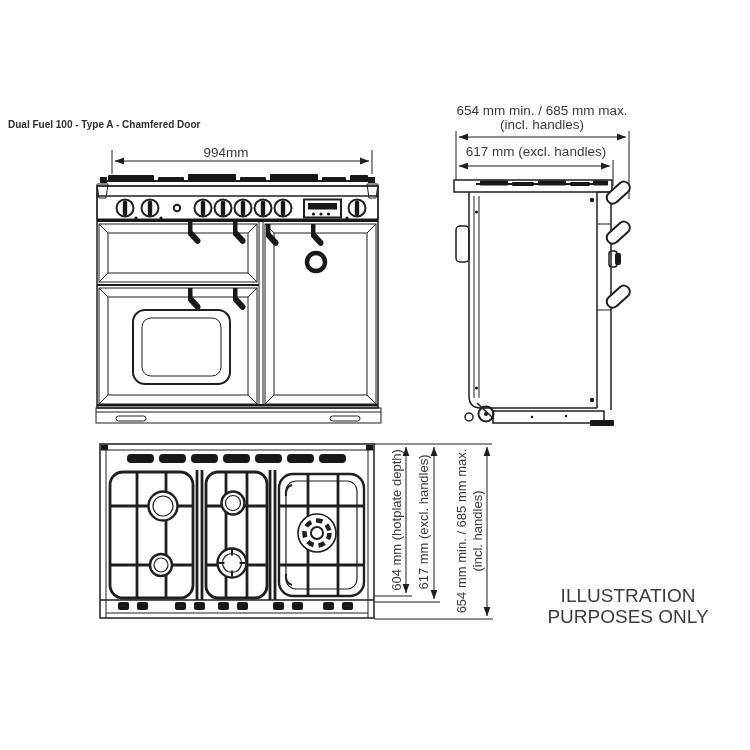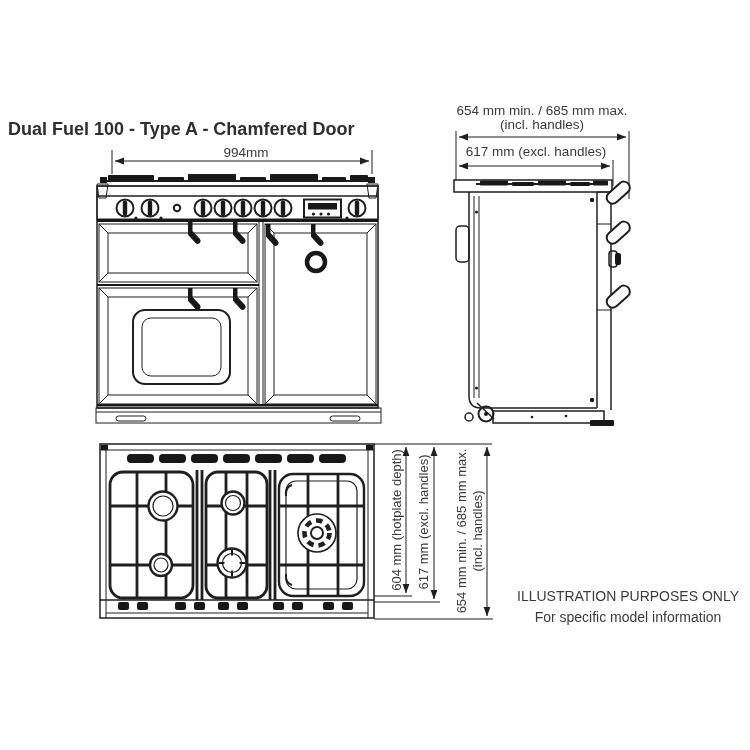--- a/index.html
+++ b/index.html
@@ -1,23 +1,23 @@
 <!DOCTYPE html>
 <html><head>
 <meta charset="utf-8">
 <style>
   html,body{margin:0;padding:0;background:#fff;}
   .page{position:relative;width:750px;height:750px;background:#fff;overflow:hidden;
         font-family:"Liberation Sans",sans-serif;color:#3a3a3a;}
   .abs{position:absolute;}
-  .title{font-size:18px;font-weight:bold;color:#2e2e2e;white-space:nowrap;}
+  .title{font-size:10px;font-weight:bold;color:#2e2e2e;white-space:nowrap;}
   .dimlabel{font-size:13.5px;color:#3a3a3a;white-space:nowrap;transform:translate(-50%,-50%);}
   .vlabel{font-size:13px;color:#3a3a3a;white-space:nowrap;
           transform:translate(-50%,-50%) rotate(-90deg);}
-  .footer{font-size:14px;line-height:20.8px;color:#3b3b3b;text-align:center;width:244px;}
+  .footer{font-size:19px;line-height:20.8px;color:#3b3b3b;text-align:center;width:244px;}
   svg{position:absolute;left:0;top:0;}
   .s1{fill:none;stroke:#1f1f1f;stroke-width:1;}
   .s15{fill:none;stroke:#1f1f1f;stroke-width:1.5;}
   .s2{fill:none;stroke:#1f1f1f;stroke-width:2;}
   .s24{fill:none;stroke:#1f1f1f;stroke-width:2.4;}
   .s3{fill:none;stroke:#1f1f1f;stroke-width:2.8;}
   .fD{fill:#181818;stroke:none;}
   .bw{fill:#fff;stroke:#1f1f1f;stroke-width:2.4;}
   .bwi{fill:none;stroke:#1f1f1f;stroke-width:1.2;}
   .hw{fill:#fff;stroke:#1f1f1f;stroke-width:2;}
@@ -320,29 +320,28 @@
         <line class="s1" x1="434" y1="447" x2="434" y2="599" marker-start="url(#ah)" marker-end="url(#ah)"></line>
         <line class="s1" x1="374" y1="602" x2="440" y2="602"></line>
         <line class="s1" x1="487" y1="447" x2="487" y2="616" marker-start="url(#ah)" marker-end="url(#ah)"></line>
         <line class="s1" x1="374" y1="619" x2="493" y2="619"></line>
       </g>
     </g>
   </svg>
 
   <div class="abs title" style="left:8px;top:119px;">Dual Fuel 100 - Type A - Chamfered Door</div>
 
-  <div class="abs dimlabel" style="left:246px;top:152px;">994mm</div>
+  <div class="abs dimlabel" style="left:226px;top:152px;">994mm</div>
 
   <div class="abs dimlabel" style="left:542px;top:110px;">654 mm min. / 685 mm max.</div>
   <div class="abs dimlabel" style="left:542px;top:124px;">(incl. handles)</div>
   <div class="abs dimlabel" style="left:536px;top:151px;">617 mm (excl. handles)</div>
 
   <div class="abs vlabel" style="left:396px;top:520px;">604 mm (hotplate depth)</div>
   <div class="abs vlabel" style="left:423px;top:522px;">617 mm (excl. handles)</div>
   <div class="abs vlabel" style="left:461px;top:531px;">654 mm min. / 685 mm max.</div>
   <div class="abs vlabel" style="left:477px;top:531px;">(incl. handles)</div>
 
   <div class="abs footer" style="left:506px;top:586px;">
     <div>ILLUSTRATION PURPOSES ONLY</div>
-    <div>For specific model information</div>
   </div>
 
 </div>
 
 </body></html>

